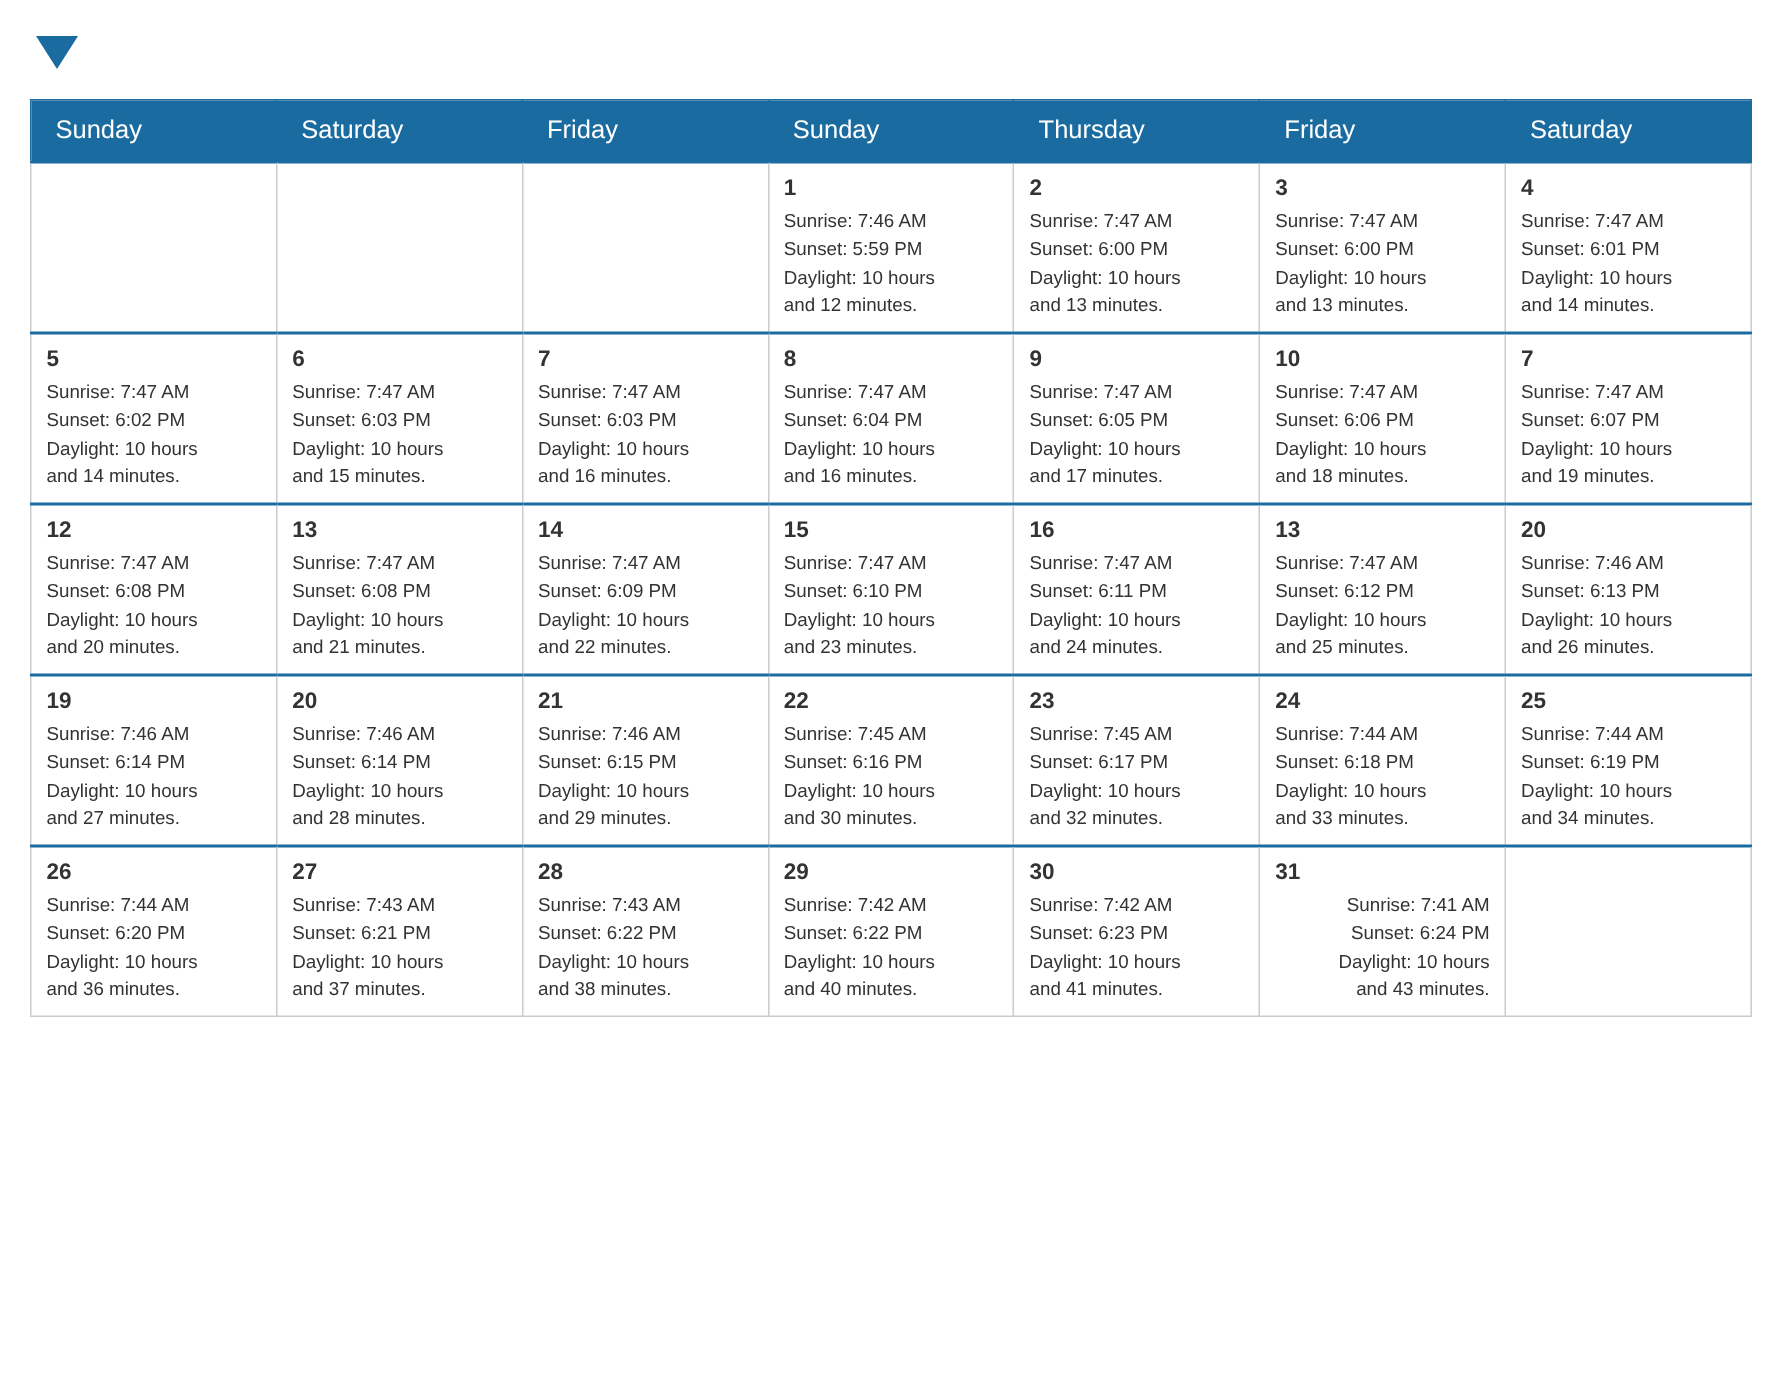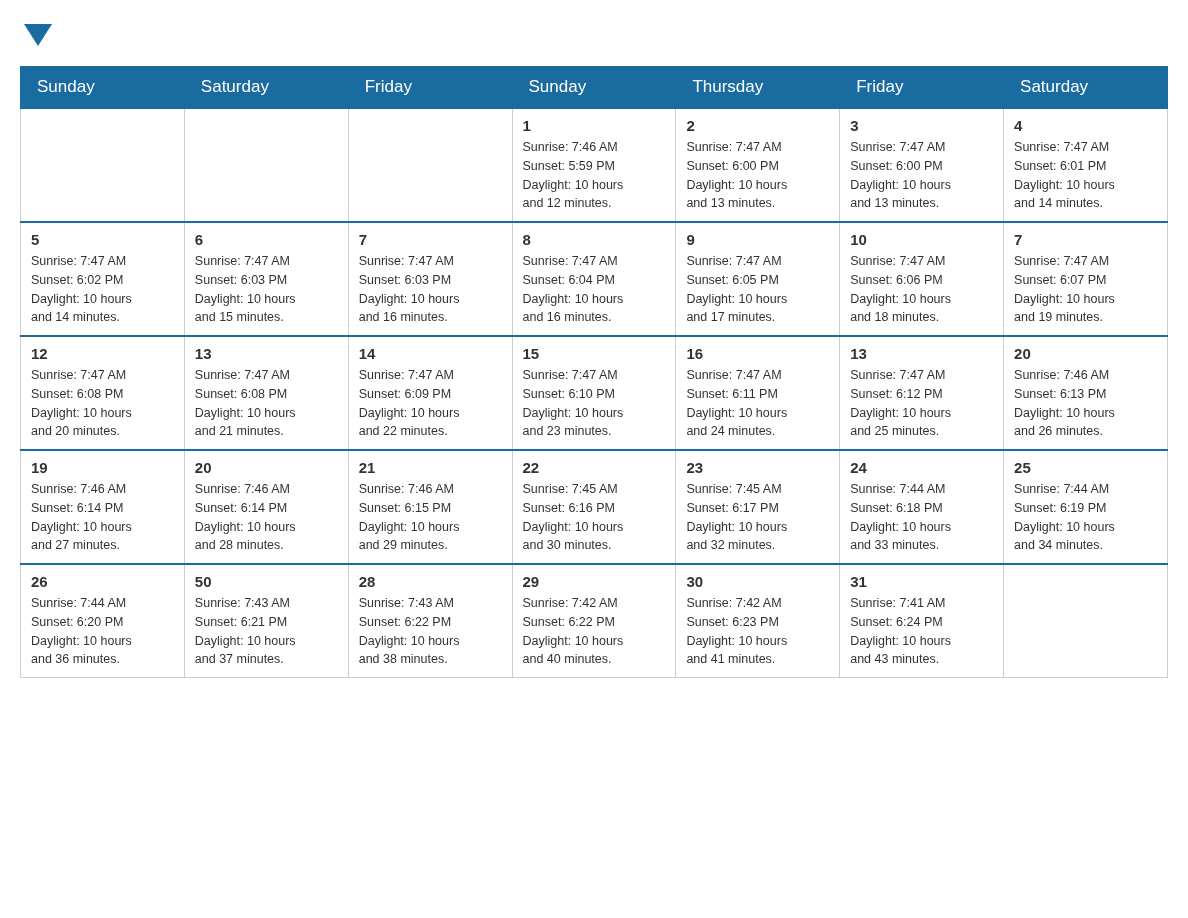--- a/index.html
+++ b/index.html
@@ -318,21 +318,21 @@
       </tr>
       <tr class="week-row">
         <td>
           <span class="day-num">26</span>
           <div class="day-info" style="white-space: pre-line;">Sunrise: 7:44 AM
 Sunset: 6:20 PM
 Daylight: 10 hours
 and 36 minutes.</div>
         </td>
         <td>
-          <span class="day-num">50</span>
+          <span class="day-num">27</span>
           <div class="day-info" style="white-space: pre-line;">Sunrise: 7:43 AM
 Sunset: 6:21 PM
 Daylight: 10 hours
 and 37 minutes.</div>
         </td>
         <td>
           <span class="day-num">28</span>
           <div class="day-info" style="white-space: pre-line;">Sunrise: 7:43 AM
 Sunset: 6:22 PM
 Daylight: 10 hours
@@ -347,21 +347,21 @@
         </td>
         <td>
           <span class="day-num">30</span>
           <div class="day-info" style="white-space: pre-line;">Sunrise: 7:42 AM
 Sunset: 6:23 PM
 Daylight: 10 hours
 and 41 minutes.</div>
         </td>
         <td>
           <span class="day-num">31</span>
-          <div class="day-info" style="white-space: pre-line;">Sunrise: 7:41 AM
+          <div class="day-info" style="white-space: pre-line; text-align: right;">Sunrise: 7:41 AM
 Sunset: 6:24 PM
 Daylight: 10 hours
 and 43 minutes.</div>
         </td>
         <td class="empty"></td>
       </tr>
     </tbody>
 </table>
 
 </body></html>

